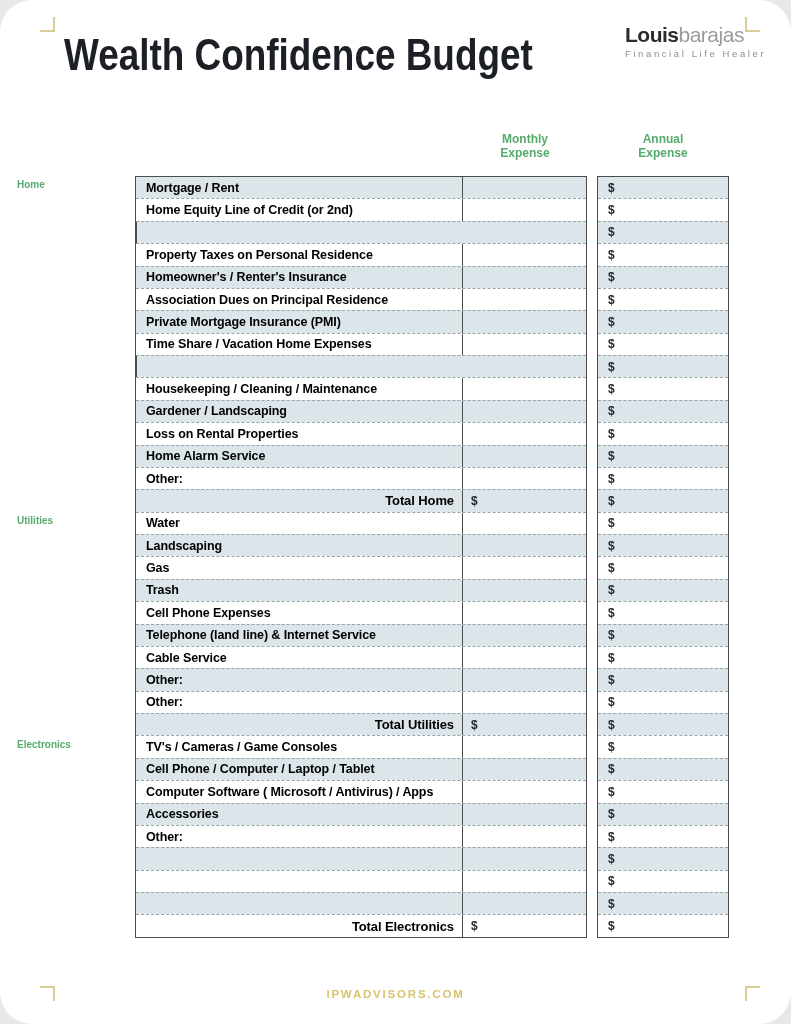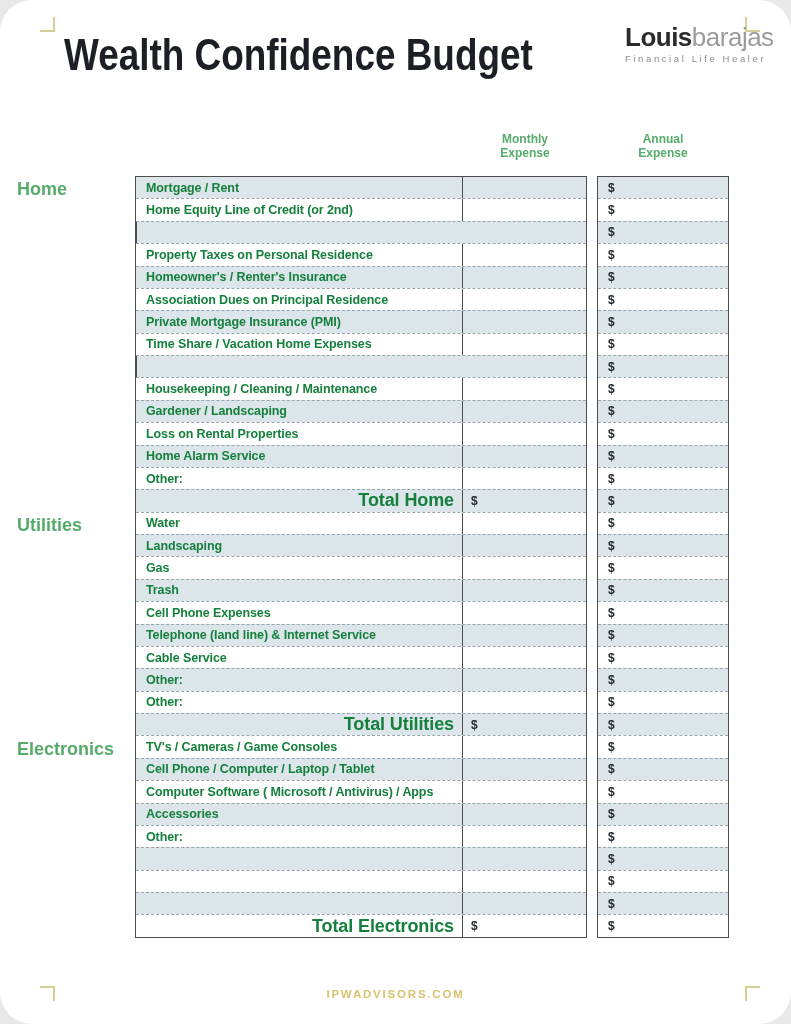--- a/index.html
+++ b/index.html
@@ -13,51 +13,51 @@
   .corner.tr{left:745px;top:17px;border-left:2px solid #d8cd96;border-bottom:2px solid #d8cd96;}
   .corner.bl{left:40px;top:986px;border-right:2px solid #d8cd96;border-top:2px solid #d8cd96;}
   .corner.br{left:745px;top:986px;border-left:2px solid #d8cd96;border-top:2px solid #d8cd96;}
   
   .title{
     position:absolute;left:64px;top:32px;font-size:45px;line-height:1;
     font-weight:800;color:#1c2026;letter-spacing:0px;white-space:nowrap;
     transform:scaleX(0.82);transform-origin:left top;
   }
   .logo{position:absolute;left:625px;top:24px;width:140px;}
-  .logo-line{font-size:26px;line-height:1;white-space:nowrap;}
+  .logo-line{font-size:21px;line-height:1;white-space:nowrap;}
   .logo-bold{font-weight:800;color:#2b2b2b;letter-spacing:-0.5px;}
   .logo-light{font-weight:400;color:#9b9b9b;letter-spacing:-0.5px;}
   .logo-tagline{margin-top:3px;font-size:9.5px;color:#8d8d8d;letter-spacing:2.6px;white-space:nowrap;}
   
   .col-header{
     position:absolute;top:132px;text-align:center;font-weight:800;
     font-size:12px;line-height:1.2;color:#56ab6c;white-space:pre-line;
   }
   .col-header.monthly{left:463px;width:124px;}
   .col-header.annual{left:597px;width:132px;}
   
   .section-label{
-    position:absolute;left:17px;font-size:18px;font-weight:800;color:#56ab6c;white-space:nowrap;
+    position:absolute;left:17px;font-size:10px;font-weight:800;color:#56ab6c;white-space:nowrap;
   }
   
   .tbl{
     position:absolute;top:176px;height:762px;border:1.5px solid #4c4c4c;
     box-sizing:border-box;display:flex;flex-direction:column;background:#fff;
   }
   .tbl.main{left:135px;width:452px;}
   .tbl.annual{left:597px;width:132px;}
   .row{flex:1;display:flex;align-items:stretch;background:#ffffff;min-height:0;}
   .row.shaded{background:#dce5e9;}
   .row + .row{border-top:1px dashed #96a5ab;}
   .cell-label{
     flex:1;display:flex;align-items:center;padding-left:10px;
-    font-size:12.5px;font-weight:700;color:#15803d;letter-spacing:-0.1px;
+    font-size:12.5px;font-weight:700;color:#000000;letter-spacing:-0.1px;
     white-space:nowrap;overflow:hidden;
   }
-  .row.total .cell-label{justify-content:flex-end;padding-right:8px;font-size:18px;}
+  .row.total .cell-label{justify-content:flex-end;padding-right:8px;font-size:13px;}
   .cell-monthly{
     width:124px;box-sizing:border-box;border-left:1.5px solid #4c4c4c;
     display:flex;align-items:center;padding-left:8px;
     font-size:12px;font-weight:700;color:#232a2e;
   }
   .cell-annual{
     flex:1;display:flex;align-items:center;padding-left:10px;
     font-size:12px;font-weight:700;color:#232a2e;
   }
   

